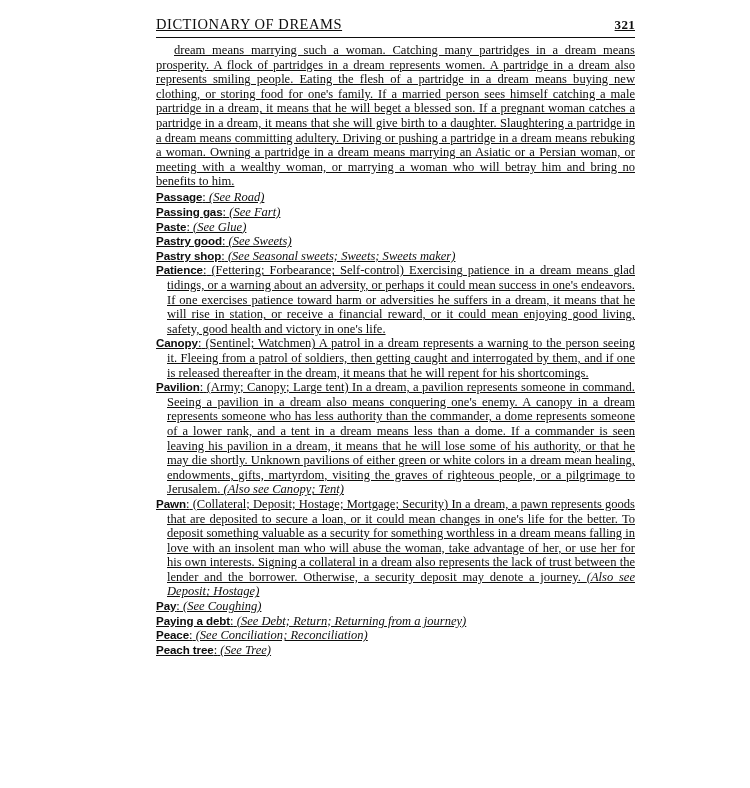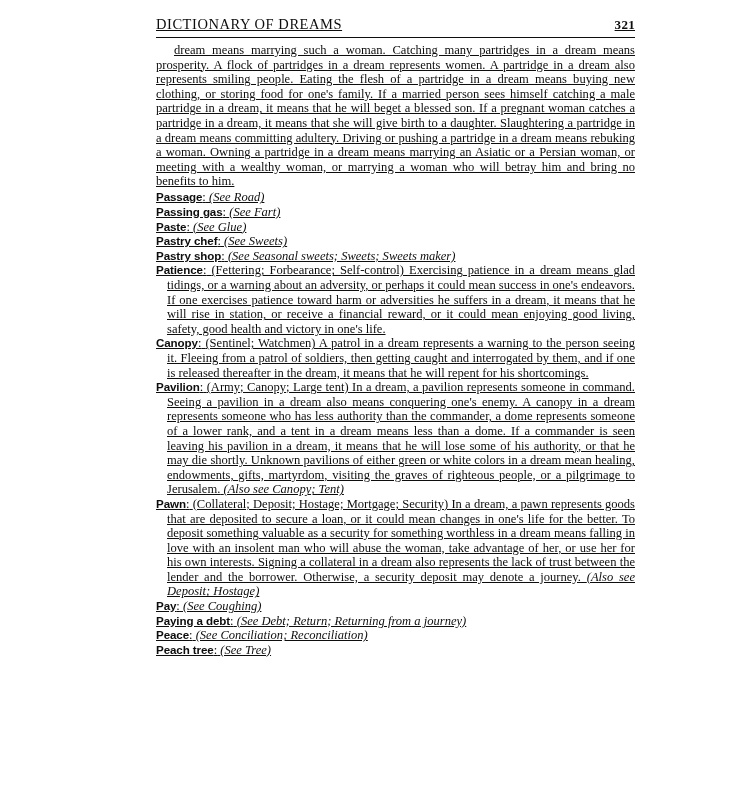--- a/index.html
+++ b/index.html
@@ -95,21 +95,21 @@
   <div class="head-rule"></div>
 
   <div class="column">
 
     <p class="lead-paragraph">dream means marrying such a woman. Catching many partridges in a dream means prosperity. A flock of partridges in a dream represents women. A partridge in a dream also represents smiling people. Eating the flesh of a partridge in a dream means buying new clothing, or storing food for one's family. If a married person sees himself catching a male partridge in a dream, it means that he will beget a blessed son. If a pregnant woman catches a partridge in a dream, it means that she will give birth to a daughter. Slaughtering a partridge in a dream means committing adultery. Driving or pushing a partridge in a dream means rebuking a woman. Owning a partridge in a dream means marrying an Asiatic or a Persian woman, or meeting with a wealthy woman, or marrying a woman who will betray him and bring no benefits to him.</p>
 
     <div id="entries">
         <p class="entry flush"><span class="headword">Passage</span><span>:</span> <span class="xref">(See Road)</span></p>
         <p class="entry flush"><span class="headword">Passing gas</span><span>:</span> <span class="xref">(See Fart)</span></p>
         <p class="entry flush"><span class="headword">Paste</span><span>:</span> <span class="xref">(See Glue)</span></p>
-        <p class="entry flush"><span class="headword">Pastry chef</span><span>:</span> <span class="xref">(See Sweets)</span></p>
+        <p class="entry flush"><span class="headword">Pastry good</span><span>:</span> <span class="xref">(See Sweets)</span></p>
         <p class="entry flush"><span class="headword">Pastry shop</span><span>:</span> <span class="xref">(See Seasonal sweets; Sweets; Sweets maker)</span></p>
         <p class="entry"><span class="headword">Patience</span><span>:</span> <span>(Fettering; Forbearance; Self-control) Exercising patience in a dream means glad tidings, or a warning about an adversity, or perhaps it could mean success in one's endeavors. If one exercises patience toward harm or adversities he suffers in a dream, it means that he will rise in station, or receive a financial reward, or it could mean enjoying good living, safety, good health and victory in one's life.</span></p>
         <p class="entry"><span class="headword">Canopy</span><span>:</span> <span>(Sentinel; Watchmen) A patrol in a dream represents a warning to the person seeing it. Fleeing from a patrol of soldiers, then getting caught and interrogated by them, and if one is released thereafter in the dream, it means that he will repent for his shortcomings.</span></p>
         <p class="entry"><span class="headword">Pavilion</span><span>:</span> <span>(Army; Canopy; Large tent) In a dream, a pavilion represents someone in command. Seeing a pavilion in a dream also means conquering one's enemy. A canopy in a dream represents someone who has less authority than the commander, a dome represents someone of a lower rank, and a tent in a dream means less than a dome. If a commander is seen leaving his pavilion in a dream, it means that he will lose some of his authority, or that he may die shortly. Unknown pavilions of either green or white colors in a dream mean healing, endowments, gifts, martyrdom, visiting the graves of righteous people, or a pilgrimage to Jerusalem.</span> <span class="xref">(Also see Canopy; Tent)</span></p>
         <p class="entry"><span class="headword">Pawn</span><span>:</span> <span>(Collateral; Deposit; Hostage; Mortgage; Security) In a dream, a pawn represents goods that are deposited to secure a loan, or it could mean changes in one's life for the better. To deposit something valuable as a security for something worthless in a dream means falling in love with an insolent man who will abuse the woman, take advantage of her, or use her for his own interests. Signing a collateral in a dream also represents the lack of trust between the lender and the borrower. Otherwise, a security deposit may denote a journey.</span> <span class="xref">(Also see Deposit; Hostage)</span></p>
         <p class="entry flush"><span class="headword">Pay</span><span>:</span> <span class="xref">(See Coughing)</span></p>
         <p class="entry flush"><span class="headword">Paying a debt</span><span>:</span> <span class="xref">(See Debt; Return; Returning from a journey)</span></p>
         <p class="entry flush"><span class="headword">Peace</span><span>:</span> <span class="xref">(See Conciliation; Reconciliation)</span></p>
         <p class="entry flush"><span class="headword">Peach tree</span><span>:</span> <span class="xref">(See Tree)</span></p>
       </div>

